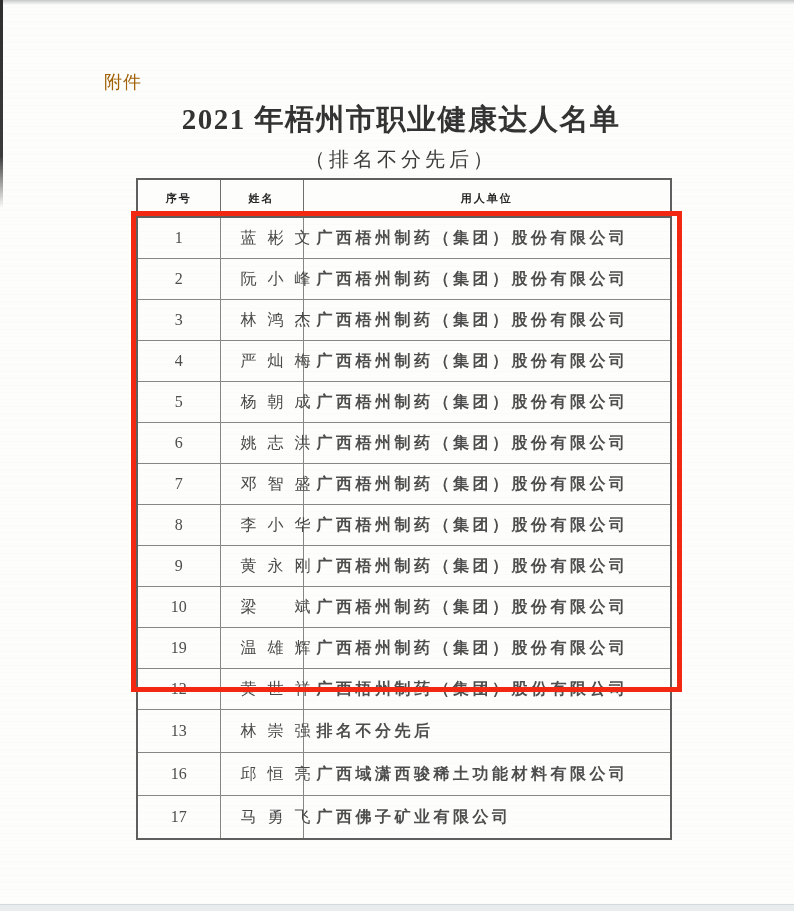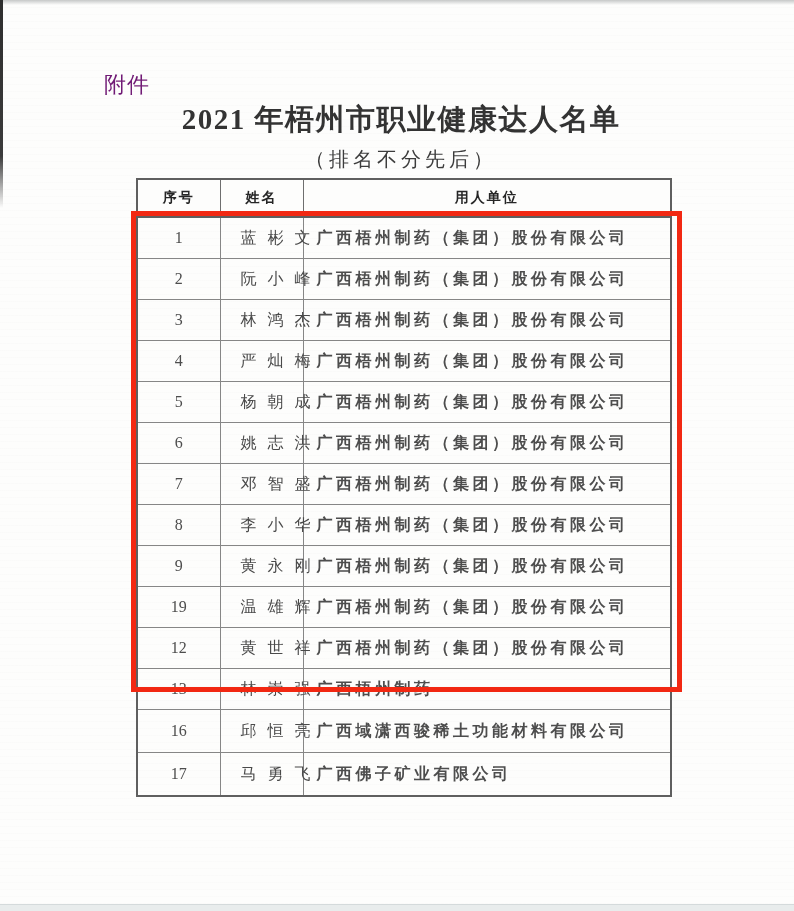--- a/index.html
+++ b/index.html
@@ -40,23 +40,23 @@
     left: 0; top: 0; right: 0; bottom: 0;
     background:
       repeating-linear-gradient(0deg, rgba(180,180,180,0.035) 0 1px, rgba(255,255,255,0) 1px 7px);
     pointer-events: none;
   }
 
   .attachment {
     position: absolute;
     left: 104px;
     top: 70px;
-    font-size: 22px;
+    font-size: 18px;
     letter-spacing: 1px;
-    color: #701a75;
+    color: #a16207;
   }
   .title {
     position: absolute;
     left: 0;
     top: 100px;
     width: 794px;
     margin: 0;
     text-align: center;
     transform: translateX(4px);
     font-size: 29px;
@@ -87,21 +87,21 @@
     border: 2px solid #5f5f5f;
   }
   table.talent col.c1 { width: 83px; }
   table.talent col.c2 { width: 83px; }
   table.talent col.c3 { width: 368px; }
 
   table.talent th {
     height: 34px;
     font-family: "Liberation Sans", "DejaVu Sans", sans-serif;
     font-weight: 600;
-    font-size: 14px;
+    font-size: 11px;
     letter-spacing: 2px;
     color: #262626;
     border: 1px solid #6e6e6e;
     border-bottom: 2px solid #5f5f5f;
     background: #fdfdfc;
     text-align: center;
     vertical-align: middle;
   }
   table.talent td {
     height: 38px;
@@ -240,20 +240,27 @@
   </tr>
 
   <tr>
     <td class="c-no">9</td>
     <td class="c-name">
       <span class="name-inner">黄永刚</span>
     </td>
     <td class="c-emp">广西梧州制药（集团）股份有限公司</td>
   </tr>
 
+  <tr>
+    <td class="c-no">10</td>
+    <td class="c-name">
+      <span class="name-inner">梁斌</span>
+    </td>
+    <td class="c-emp">广西梧州制药（集团）股份有限公司</td>
+  </tr>
 
   <tr>
     <td class="c-no">19</td>
     <td class="c-name">
       <span class="name-inner">温雄辉</span>
     </td>
     <td class="c-emp">广西梧州制药（集团）股份有限公司</td>
   </tr>
 
   <tr>
@@ -262,21 +269,21 @@
       <span class="name-inner">黄世祥</span>
     </td>
     <td class="c-emp">广西梧州制药（集团）股份有限公司</td>
   </tr>
 
   <tr>
     <td class="c-no">13</td>
     <td class="c-name">
       <span class="name-inner">林崇强</span>
     </td>
-    <td class="c-emp">广西梧州制药</td>
+    <td class="c-emp">排名不分先后</td>
   </tr>
 
 
 
   <tr>
     <td class="c-no">16</td>
     <td class="c-name">
       <span class="name-inner">邱恒亮</span>
     </td>
     <td class="c-emp">广西域潇西骏稀土功能材料有限公司</td>

